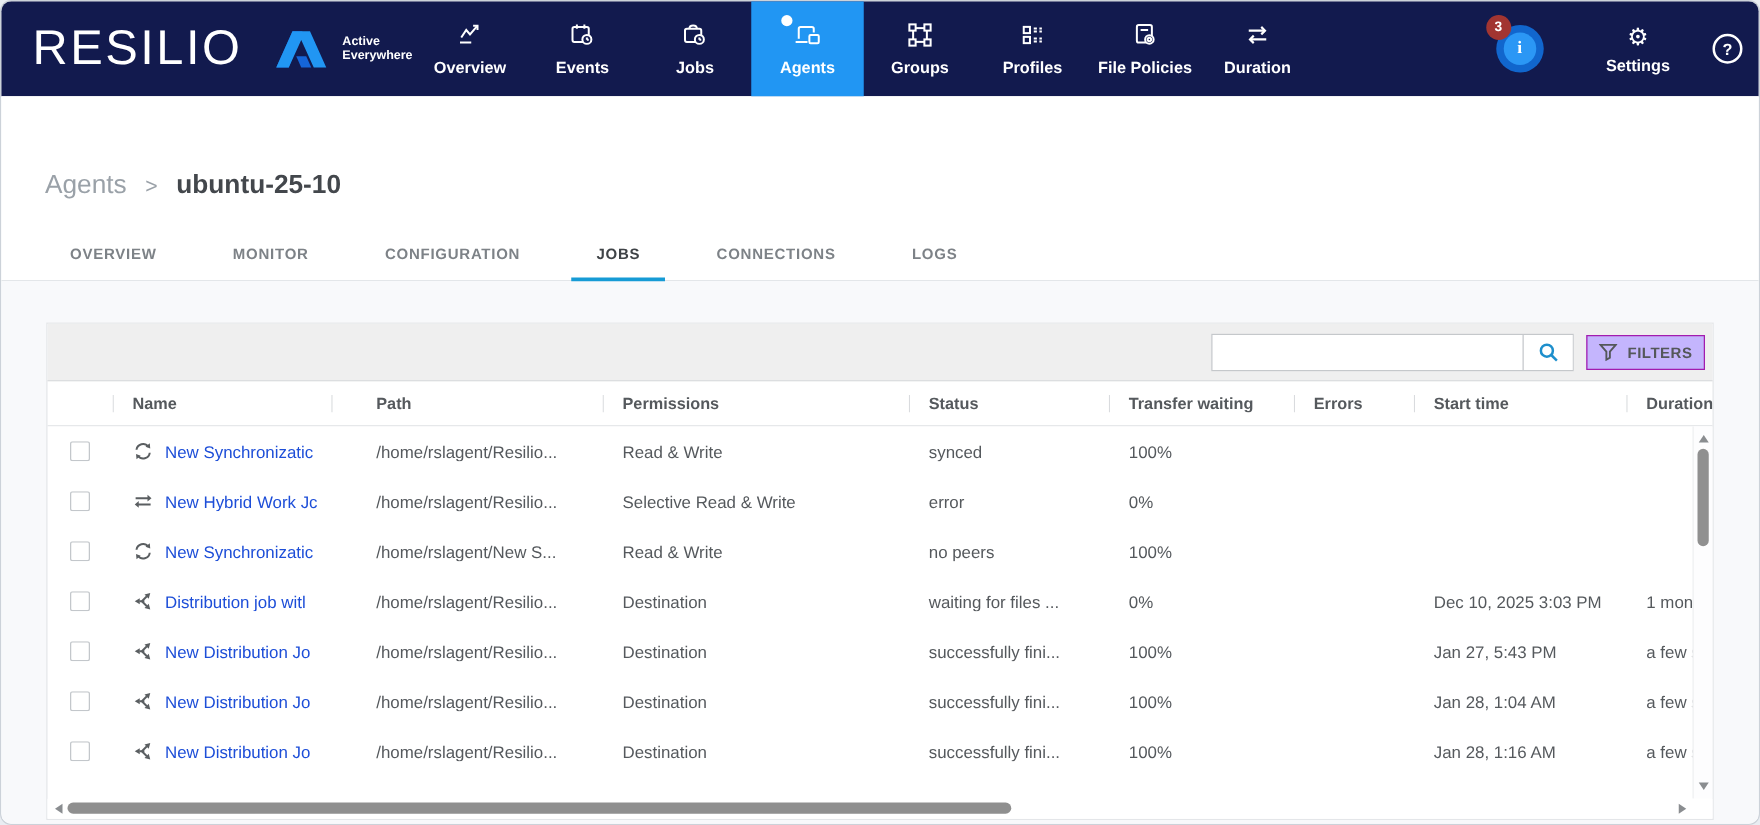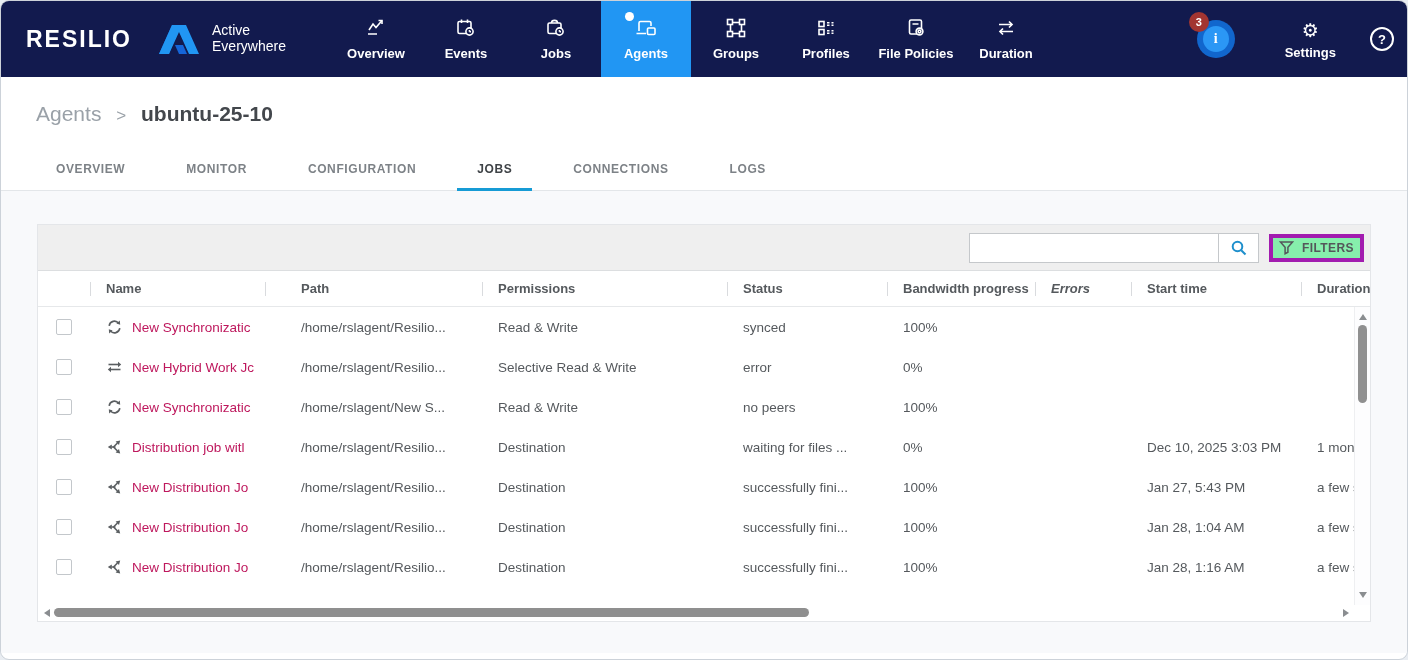--- a/index.html
+++ b/index.html
@@ -17,23 +17,23 @@
     overflow: hidden;
     position: relative;
   }
 
   
   .topbar {
     height: 76px; background: #121a4e;
     display: flex; align-items: stretch; color: #fff;
   }
   .brand { display: flex; align-items: center; padding-left: 25px; width: 330px; flex-shrink: 0; }
-  .brand-word { font-size: 23px; font-weight: 700; letter-spacing: 2px; }
+  .brand-word { font-size: 39px; font-weight: 400; letter-spacing: 2px; }
   .brand-mark { margin-left: 24px; margin-right: 10px; display: flex; align-items: center; }
-  .brand-product { font-size: 14px; font-weight: 400; line-height: 1.12; }
+  .brand-product { font-size: 10px; font-weight: 700; line-height: 1.12; }
 
   .nav { display: flex; }
   .nav-item {
     width: 90px; display: flex; flex-direction: column;
     align-items: center; justify-content: center; gap: 7px; cursor: pointer;
   }
   .nav-item.active { background: #2196f3; }
   .nav-icon { height: 22px; display: flex; align-items: center; justify-content: center; position: relative; }
   .nav-label { font-size: 13px; font-weight: 700; white-space: nowrap; }
   .status-dot { position: absolute; left: -9px; top: -5px; width: 9px; height: 9px; border-radius: 50%; background: #fff; }
@@ -65,21 +65,21 @@
   .help-button {
     width: 24px; height: 24px; border-radius: 50%;
     border: 2px solid #fff; color: #fff;
     font-size: 13px; font-weight: 700;
     display: flex; align-items: center; justify-content: center;
     cursor: pointer; margin-right: 13px;
   }
 
   
   .head-section { background: #fff; padding-top: 25px; }
-  .breadcrumb { padding-left: 35px; font-size: 21px; }
+  .breadcrumb { padding-left: 35px; font-size: 21px; margin-top: 34px; }
   .crumb-parent { color: #9aa1a8; cursor: pointer; }
   .crumb-sep { color: #9aa1a8; margin: 0 9px; font-size: 17px; }
   .crumb-current { color: #43474c; font-weight: 700; }
 
   .tabs { display: flex; padding-left: 35px; margin-top: 21px; border-bottom: 1px solid #e3e6e9; }
   .tab {
     padding: 15px 20px 14px; margin-right: 21px;
     font-size: 12px; font-weight: 700; letter-spacing: 0.6px;
     color: #7d8287; cursor: pointer; position: relative; white-space: nowrap;
   }
@@ -98,55 +98,55 @@
 
   .toolbar {
     height: 46px; flex-shrink: 0; background: #efefef;
     display: flex; align-items: center; justify-content: flex-end;
     padding-right: 6px; gap: 10px; border-bottom: 1px solid #dcdee0;
   }
   .search-box { width: 290px; height: 30px; background: #fff; border: 1px solid #c5c8cb; display: flex; }
   .search-input { flex: 1; border: none; outline: none; padding: 0 10px; font-size: 13px; color: #44484c; background: transparent; }
   .search-btn { width: 40px; border: none; border-left: 1px solid #c5c8cb; background: #fff; display: flex; align-items: center; justify-content: center; cursor: pointer; }
   .filters-btn {
-    width: 95px; height: 28px; background: #86efac; border: 4px solid #a21caf;
+    width: 95px; height: 28px; background: #c4b5fd; border: 1px solid #a21caf;
     display: flex; align-items: center; justify-content: center; gap: 8px;
     font-size: 12px; font-weight: 700; color: #54575a; letter-spacing: 0.4px;
     cursor: pointer; font-family: "Liberation Sans", sans-serif;
   }
 
   
   .grid { flex: 1; display: flex; flex-direction: column; min-height: 0; }
   .grid-header { height: 36px; flex-shrink: 0; display: flex; align-items: center; border-bottom: 1px solid #e6e8ea; }
   .col { padding-left: 16px; position: relative; flex-shrink: 0; }
   .col-check { width: 52px; padding-left: 0; display: flex; justify-content: center; }
   .col-name { width: 175px; }
   .col-path { width: 192px; padding-left: 36px; }
   .col-perm { width: 245px; margin-left: 25px; }
   .col-status { width: 160px; }
   .col-progress { width: 148px; }
-  .col-errors { width: 96px; font-style: italic; }
+  .col-errors { width: 96px; }
   .col-start { width: 170px; }
   .col-duration { flex: 1; min-width: 0; flex-shrink: 1; }
   .grid-header .col { font-size: 13px; font-weight: 700; color: #55595d; white-space: nowrap; overflow: hidden; }
   .grid-header .col:not(.col-check)::before {
     content: ""; position: absolute; left: 0; top: 50%; transform: translateY(-50%);
     width: 1px; height: 14px; background: #d9dbde;
   }
 
   .grid-body { flex: 1; position: relative; overflow: hidden; padding-right: 16px; }
   .grid-row { height: 40px; display: flex; align-items: center; }
   .grid-row .col { font-size: 13.5px; color: #55595d; white-space: nowrap; overflow: hidden; }
   .checkbox {
     width: 16px; height: 16px; border: 1px solid #c3c7cb; border-radius: 2px;
     background: #fff; cursor: pointer; display: inline-block;
   }
   .name-cell { display: flex; align-items: center; gap: 9px; }
   .job-type-icon { flex-shrink: 0; display: flex; align-items: center; }
-  .name-link { color: #be185d; overflow: hidden; white-space: nowrap; cursor: pointer; }
+  .name-link { color: #1d4ed8; overflow: hidden; white-space: nowrap; cursor: pointer; }
 
   
   .vscroll {
     position: absolute; right: 0; top: 0; bottom: 0; width: 16px;
     background: #fdfdfe; border-left: 1px solid #eeeff1;
   }
   .vthumb { position: absolute; left: 3px; top: 18px; width: 9px; height: 78px; background: #909090; border-radius: 6px; cursor: pointer; }
   .arr { position: absolute; width: 0; height: 0; cursor: pointer; }
   .arr-up { left: 4px; top: 7px; border-left: 4px solid transparent; border-right: 4px solid transparent; border-bottom: 6px solid #8a8d90; }
   .arr-down { left: 4px; bottom: 7px; border-left: 4px solid transparent; border-right: 4px solid transparent; border-top: 6px solid #8a8d90; }
@@ -330,21 +330,21 @@
         </button>
       </div>
 
       <div class="grid">
         <div class="grid-header">
           <div class="col col-check"></div>
           <div class="col col-name">Name</div>
           <div class="col col-path">Path</div>
           <div class="col col-perm">Permissions</div>
           <div class="col col-status">Status</div>
-          <div class="col col-progress">Bandwidth progress</div>
+          <div class="col col-progress">Transfer waiting</div>
           <div class="col col-errors">Errors</div>
           <div class="col col-start">Start time</div>
           <div class="col col-duration">Duration</div>
         </div>
 
         <div class="grid-body">
 
   <div class="grid-row">
     <div class="col col-check">
                 <span class="checkbox"></span>

